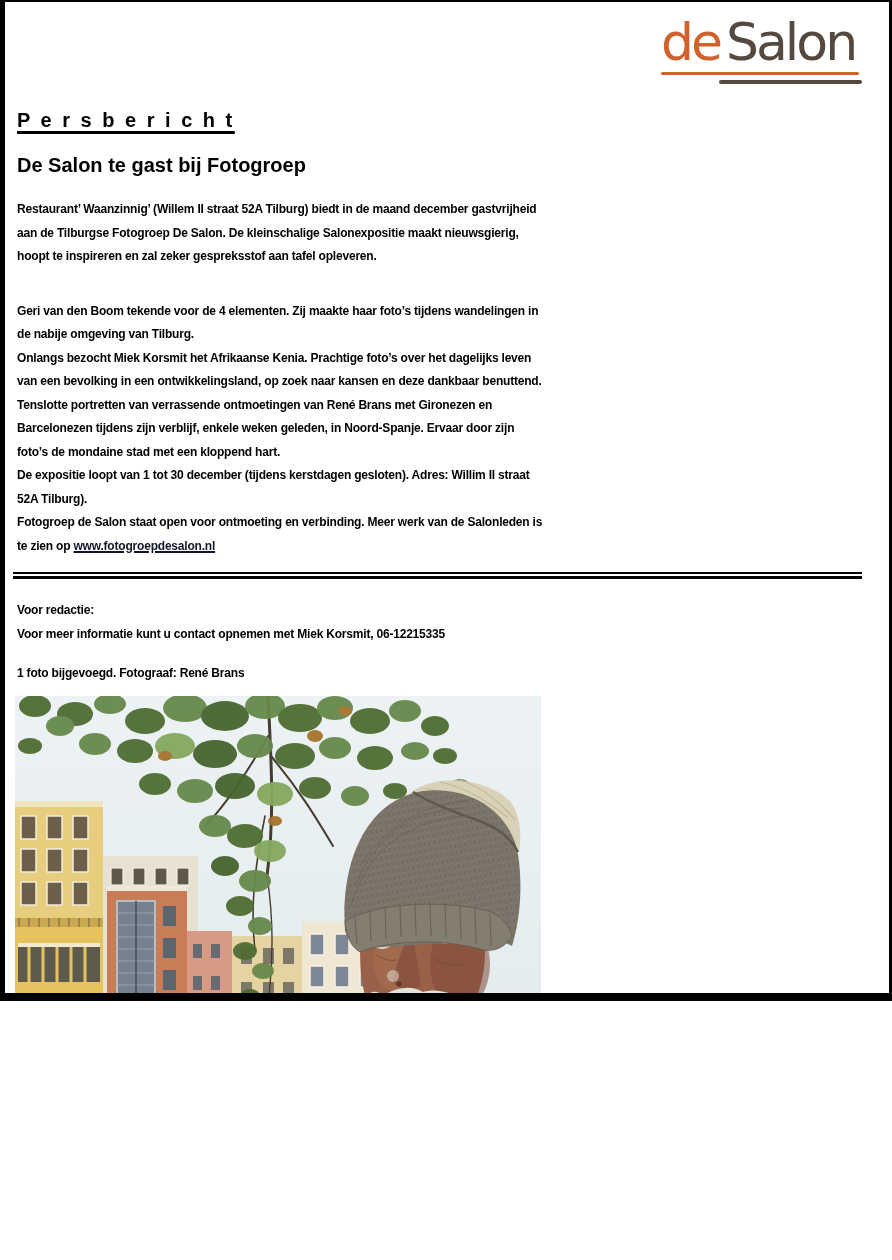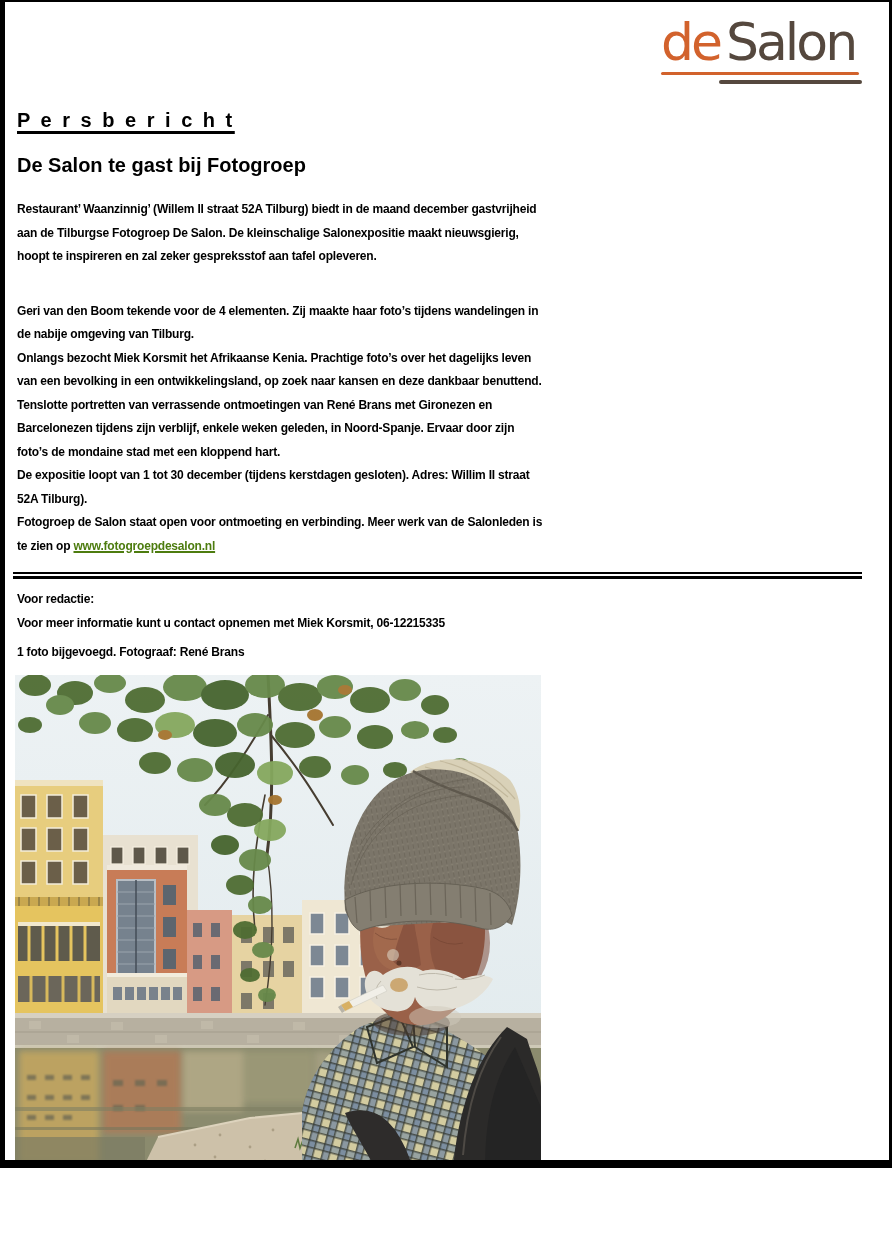--- a/index.html
+++ b/index.html
@@ -1,18 +1,18 @@
 <!DOCTYPE html>
 <html><head>
 <meta charset="utf-8">
 <style>
   html,body{margin:0;padding:0;background:#fff;}
   .page{
     position:relative;
-    width:892px;height:1168px;
+    width:892px;height:1001px;
     box-sizing:border-box;
     background:#fff;
     border-style:solid;border-color:#000;
     border-width:2px 3px 8px 5px;
     overflow:hidden;
     font-family:"Liberation Sans",sans-serif;
     font-weight:bold;color:#000;
   }
   
   .logo-wrap{display:flex;justify-content:flex-end;margin:14px 27px 0 0;}
@@ -21,22 +21,22 @@
   .logo-de{color:#D2622C;}
   .logo-salon{color:#55483E;margin-left:6px;}
   .logo-line-orange{height:3px;width:198px;background:#D2622C;margin-top:4px;border-radius:2px;}
   .logo-line-brown{height:4px;width:143px;background:#55483E;margin:5px 0 0 58px;border-radius:2px;}
   
   .title{font-size:20px;margin:25px 0 0 12px;letter-spacing:2.5px;text-decoration:underline;text-decoration-thickness:2.5px;text-underline-offset:4px;}
   .subtitle{font-size:20px;margin:22px 0 0 12px;}
   
   .para{font-size:12px;line-height:23.5px;margin:0 0 0 12px;white-space:pre;letter-spacing:-0.2px;}
   .mt21{margin-top:21px;} .mt17{margin-top:31px;} .mt12{}
-  .mt20{margin-top:9px;} .mt18{} .mt14{margin-top:6px;}
-  a.site-link{color:#4d7c0f;text-decoration-thickness:2px;cursor:pointer;}
+  .mt20{margin-top:20px;} .mt18{} .mt14{margin-top:16px;}
+  a.site-link{color:#0f172a;text-decoration-thickness:2px;cursor:pointer;}
   .divider{margin:14px 0 0 8px;width:849px;height:2px;border-top:2px solid #000;border-bottom:3px solid #000;}
   
   .photo-fig{margin:10px 0 0 10px;width:526px;height:493px;line-height:0;}
 </style>
 </head>
 <body>
 
 <div class="page">
 
   <div class="logo-wrap">

